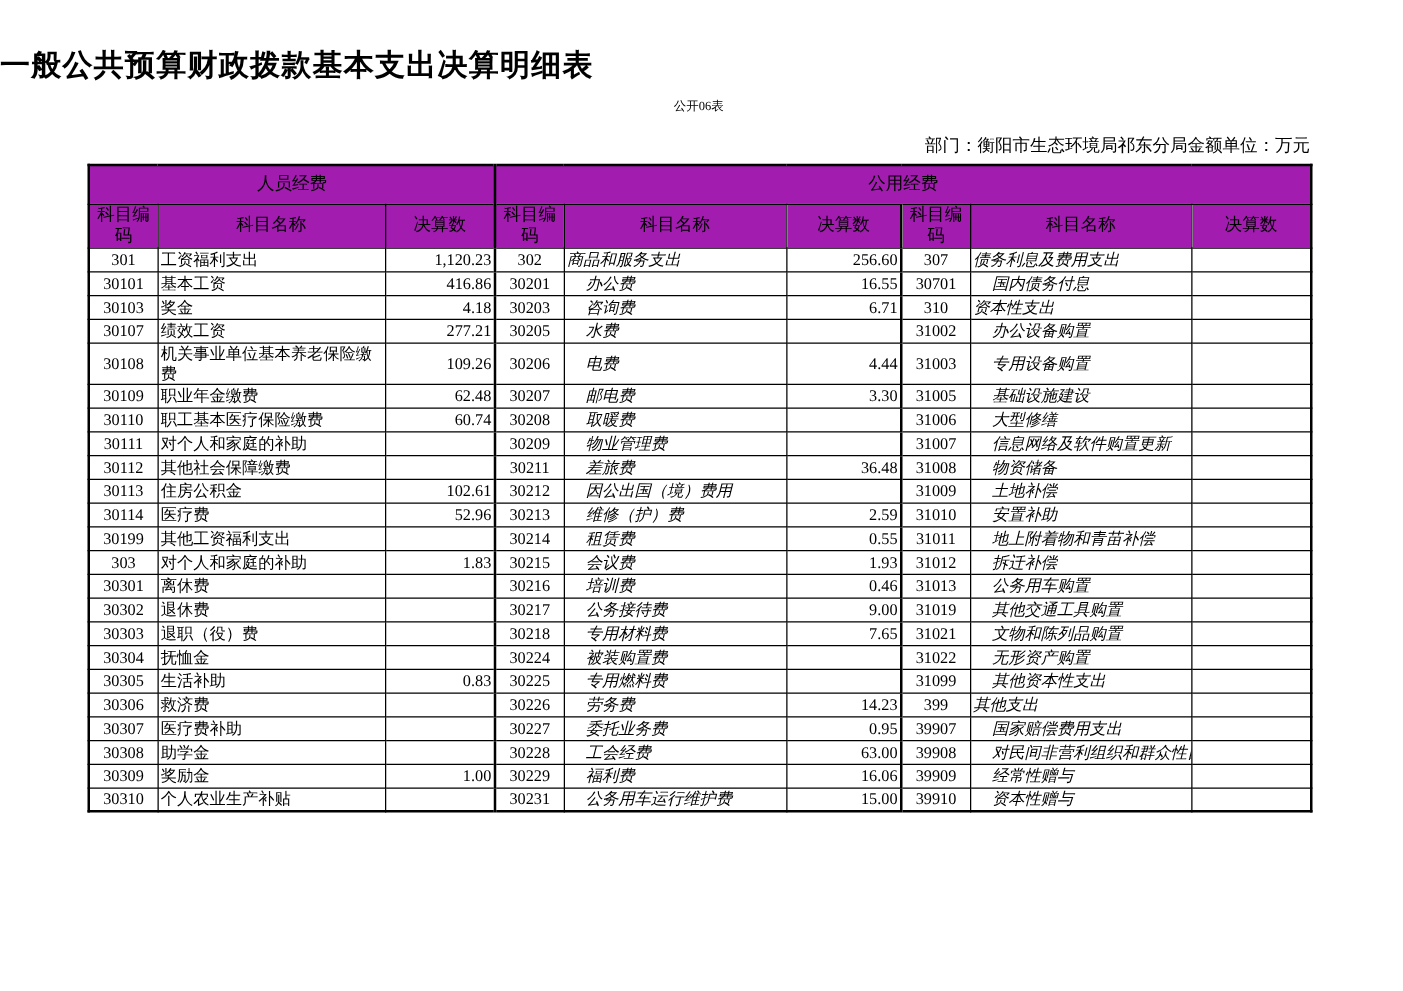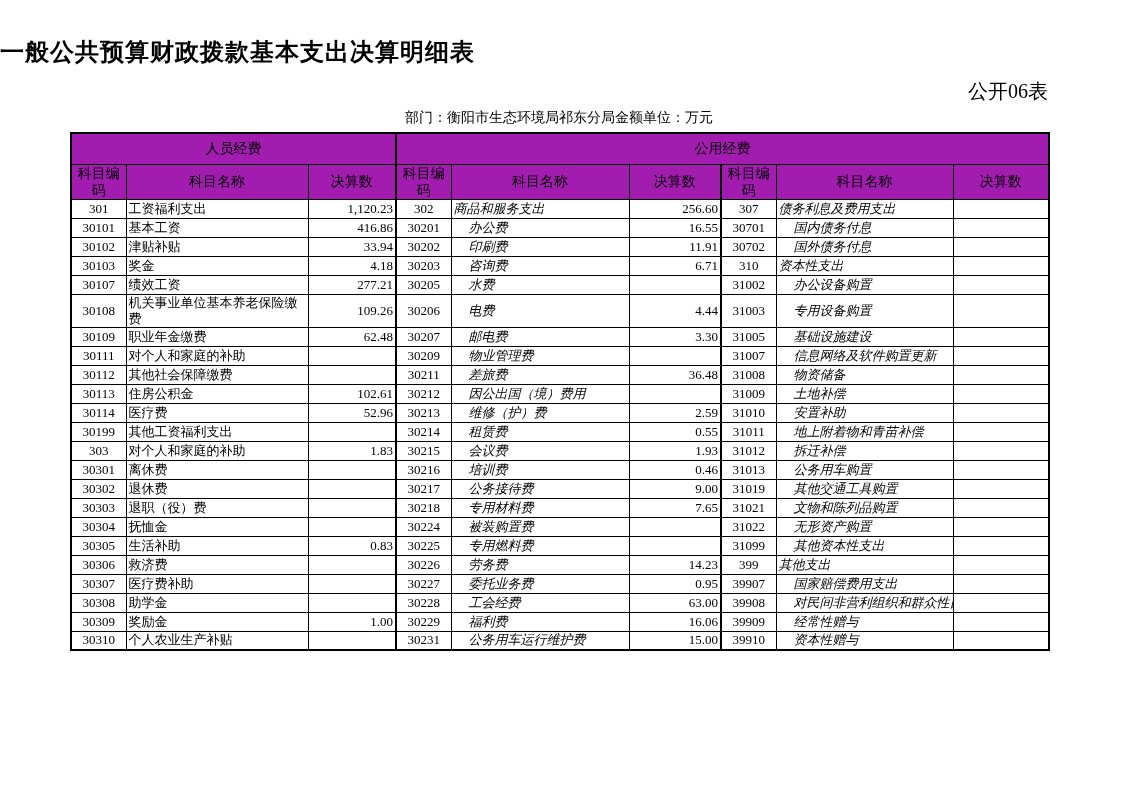--- a/index.html
+++ b/index.html
@@ -13,25 +13,25 @@
 
   .title {
     padding-top: 36px;
     text-align: left;
     font-size: 24px;
     font-weight: bold;
     letter-spacing: 1px;
   }
   .form-code {
     width: 978px; margin: 10px 0 0 70px;
-    text-align: right; font-size: 20px;
+    text-align: center; font-size: 10px;
   }
   .meta-row {
-    width: 978px; margin: 4px 0 5px 70px;
-    display: flex; justify-content: center;
+    width: 978px; margin: 16px 0 5px 70px;
+    display: flex; justify-content: flex-end;
     font-size: 14px;
   }
 
   table.grid {
     margin-left: 70px; width: 978px;
     border-collapse: collapse; table-layout: fixed;
     border: 2px solid #000;
   }
   table.grid th, table.grid td {
     border: 1px solid #000;
@@ -123,31 +123,20 @@
           <td class="name">基本工资</td>
           <td class="value">416.86</td>
           <td class="code gs">30201</td>
           <td class="name nowrap indent">办公费</td>
           <td class="value">16.55</td>
           <td class="code gs">30701</td>
           <td class="name nowrap indent">国内债务付息</td>
           <td class="value"></td>
         </tr>
         <tr>
-          <td class="code">30102</td>
-          <td class="name">津贴补贴</td>
-          <td class="value">33.94</td>
-          <td class="code gs">30202</td>
-          <td class="name nowrap indent">印刷费</td>
-          <td class="value">11.91</td>
-          <td class="code gs">30702</td>
-          <td class="name nowrap indent">国外债务付息</td>
-          <td class="value"></td>
-        </tr>
-        <tr>
           <td class="code">30103</td>
           <td class="name">奖金</td>
           <td class="value">4.18</td>
           <td class="code gs">30203</td>
           <td class="name nowrap indent">咨询费</td>
           <td class="value">6.71</td>
           <td class="code gs">310</td>
           <td class="name nowrap">资本性支出</td>
           <td class="value"></td>
         </tr>
@@ -178,20 +167,31 @@
           <td class="name">职业年金缴费</td>
           <td class="value">62.48</td>
           <td class="code gs">30207</td>
           <td class="name nowrap indent">邮电费</td>
           <td class="value">3.30</td>
           <td class="code gs">31005</td>
           <td class="name nowrap indent">基础设施建设</td>
           <td class="value"></td>
         </tr>
         <tr>
+          <td class="code">30110</td>
+          <td class="name">职工基本医疗保险缴费</td>
+          <td class="value">60.74</td>
+          <td class="code gs">30208</td>
+          <td class="name nowrap indent">取暖费</td>
+          <td class="value"></td>
+          <td class="code gs">31006</td>
+          <td class="name nowrap indent">大型修缮</td>
+          <td class="value"></td>
+        </tr>
+        <tr>
           <td class="code">30111</td>
           <td class="name">对个人和家庭的补助</td>
           <td class="value"></td>
           <td class="code gs">30209</td>
           <td class="name nowrap indent">物业管理费</td>
           <td class="value"></td>
           <td class="code gs">31007</td>
           <td class="name nowrap indent">信息网络及软件购置更新</td>
           <td class="value"></td>
         </tr>

